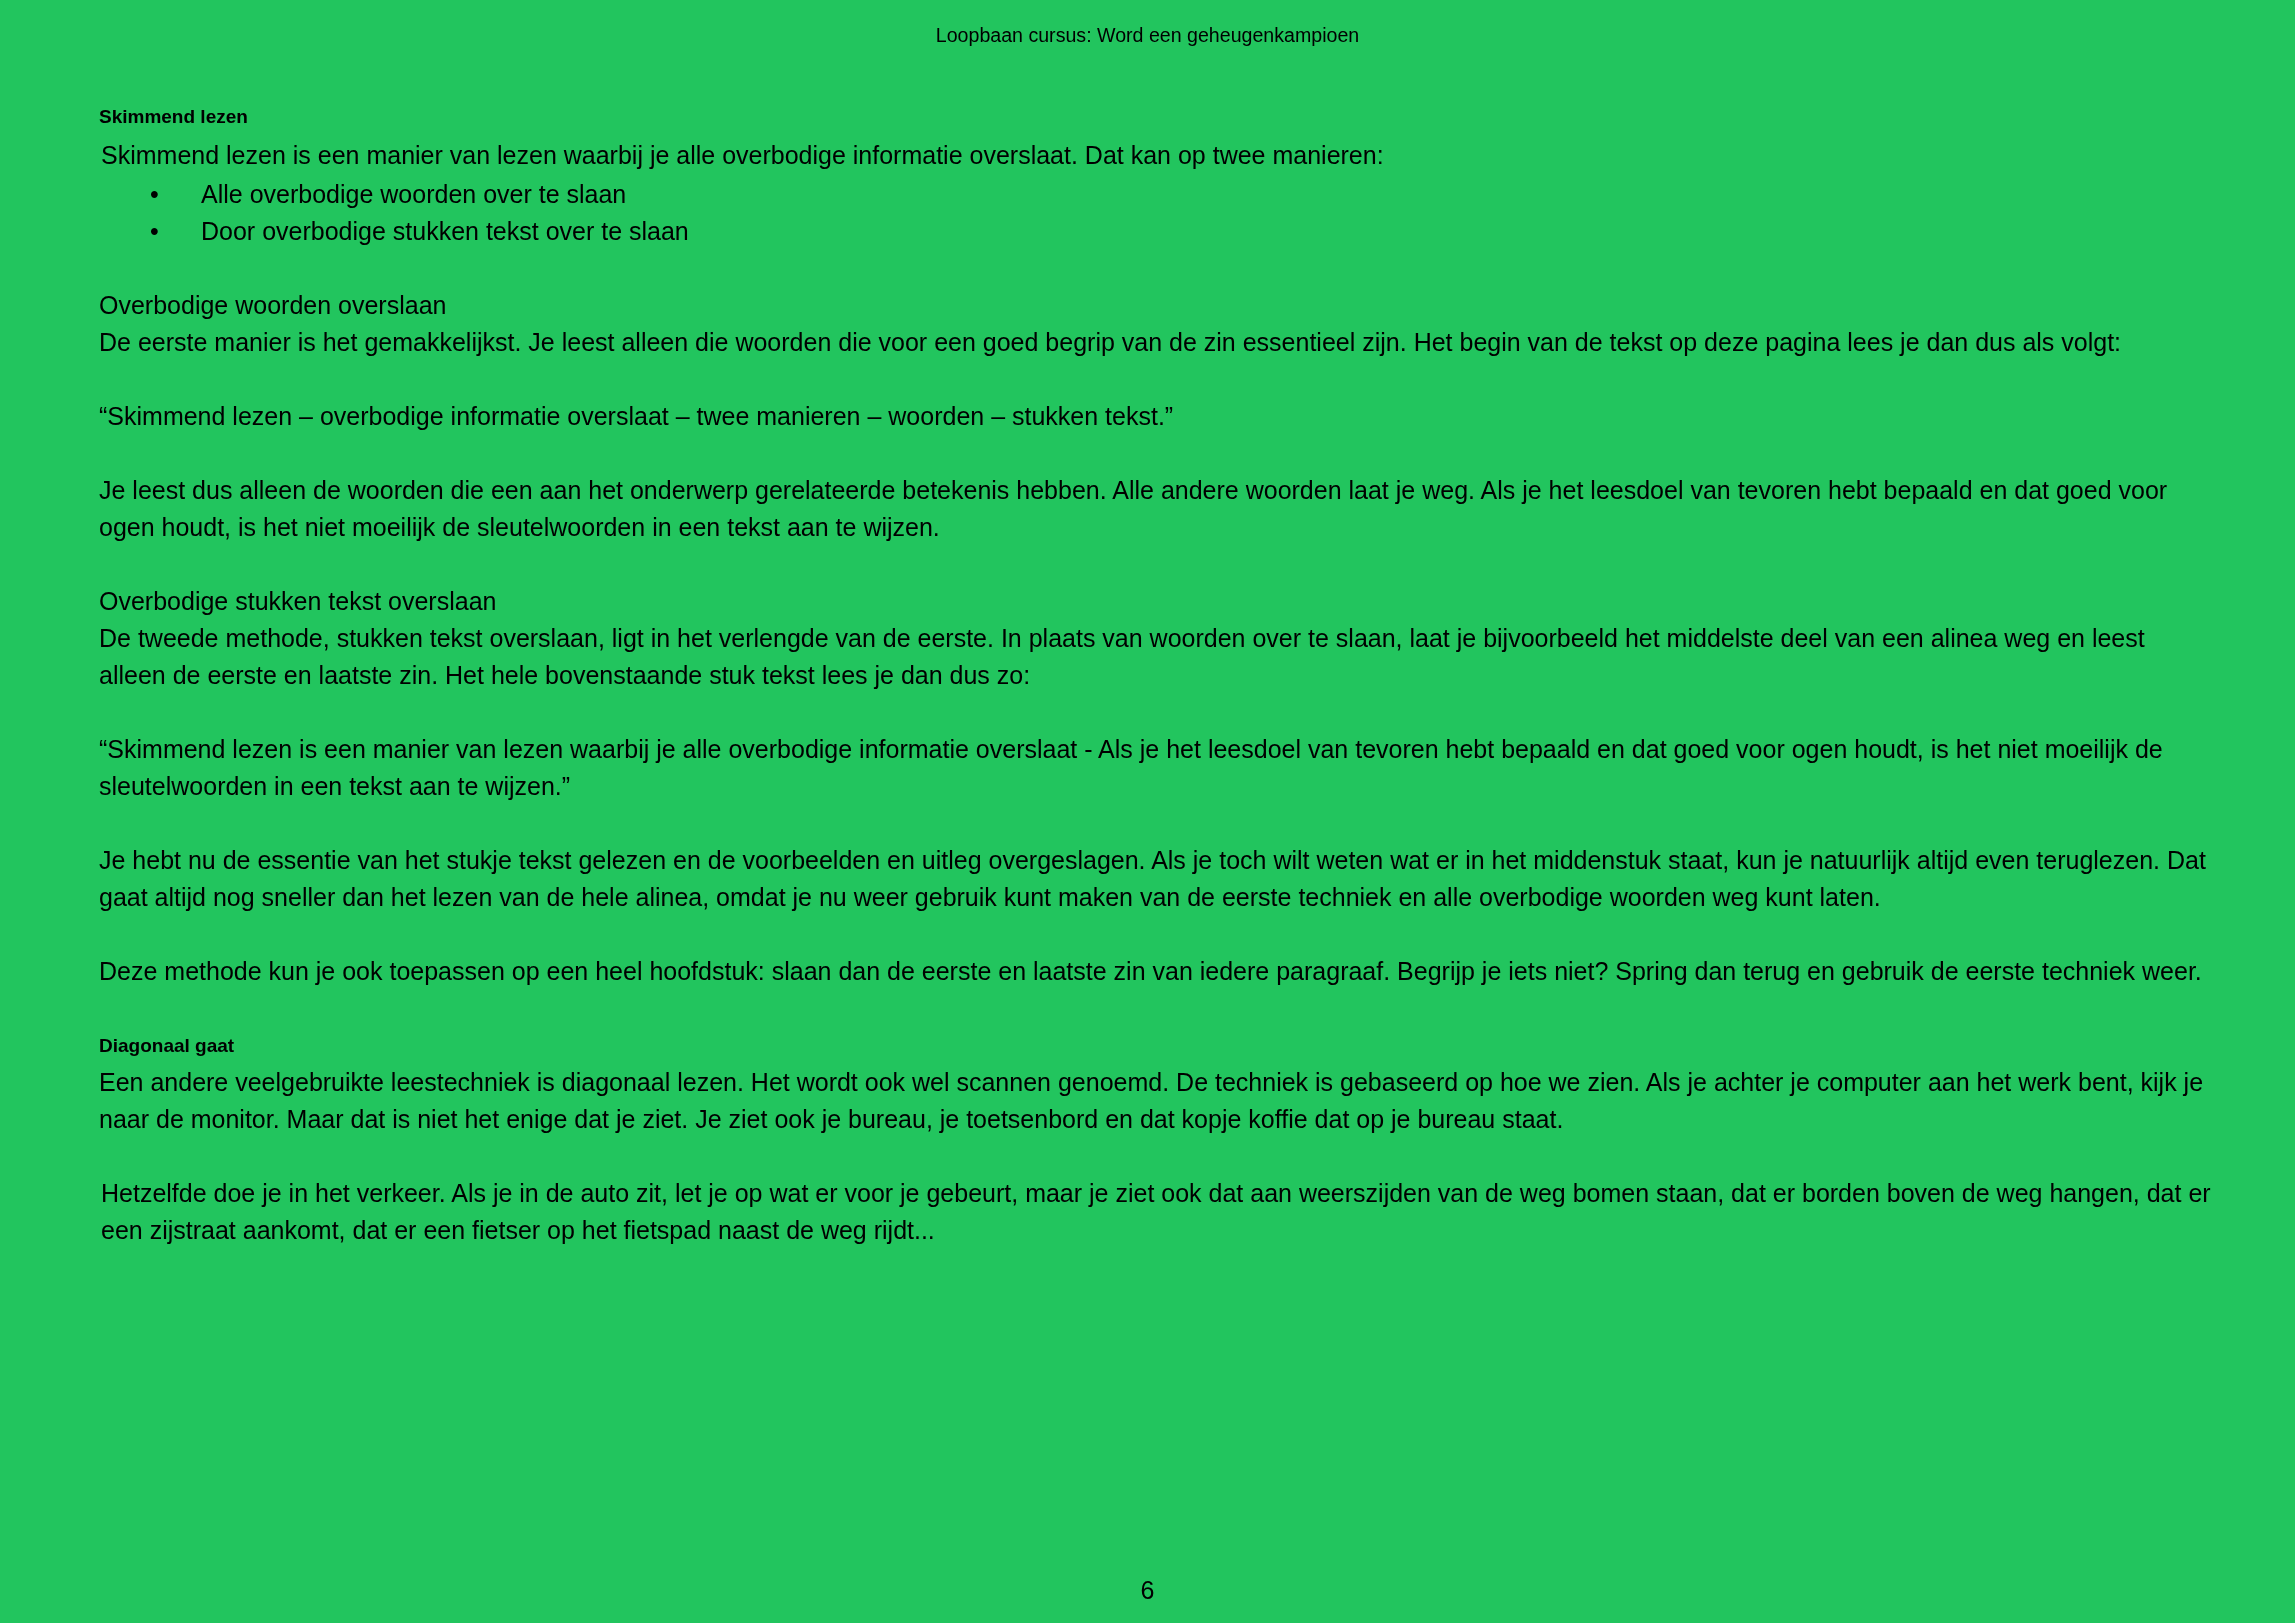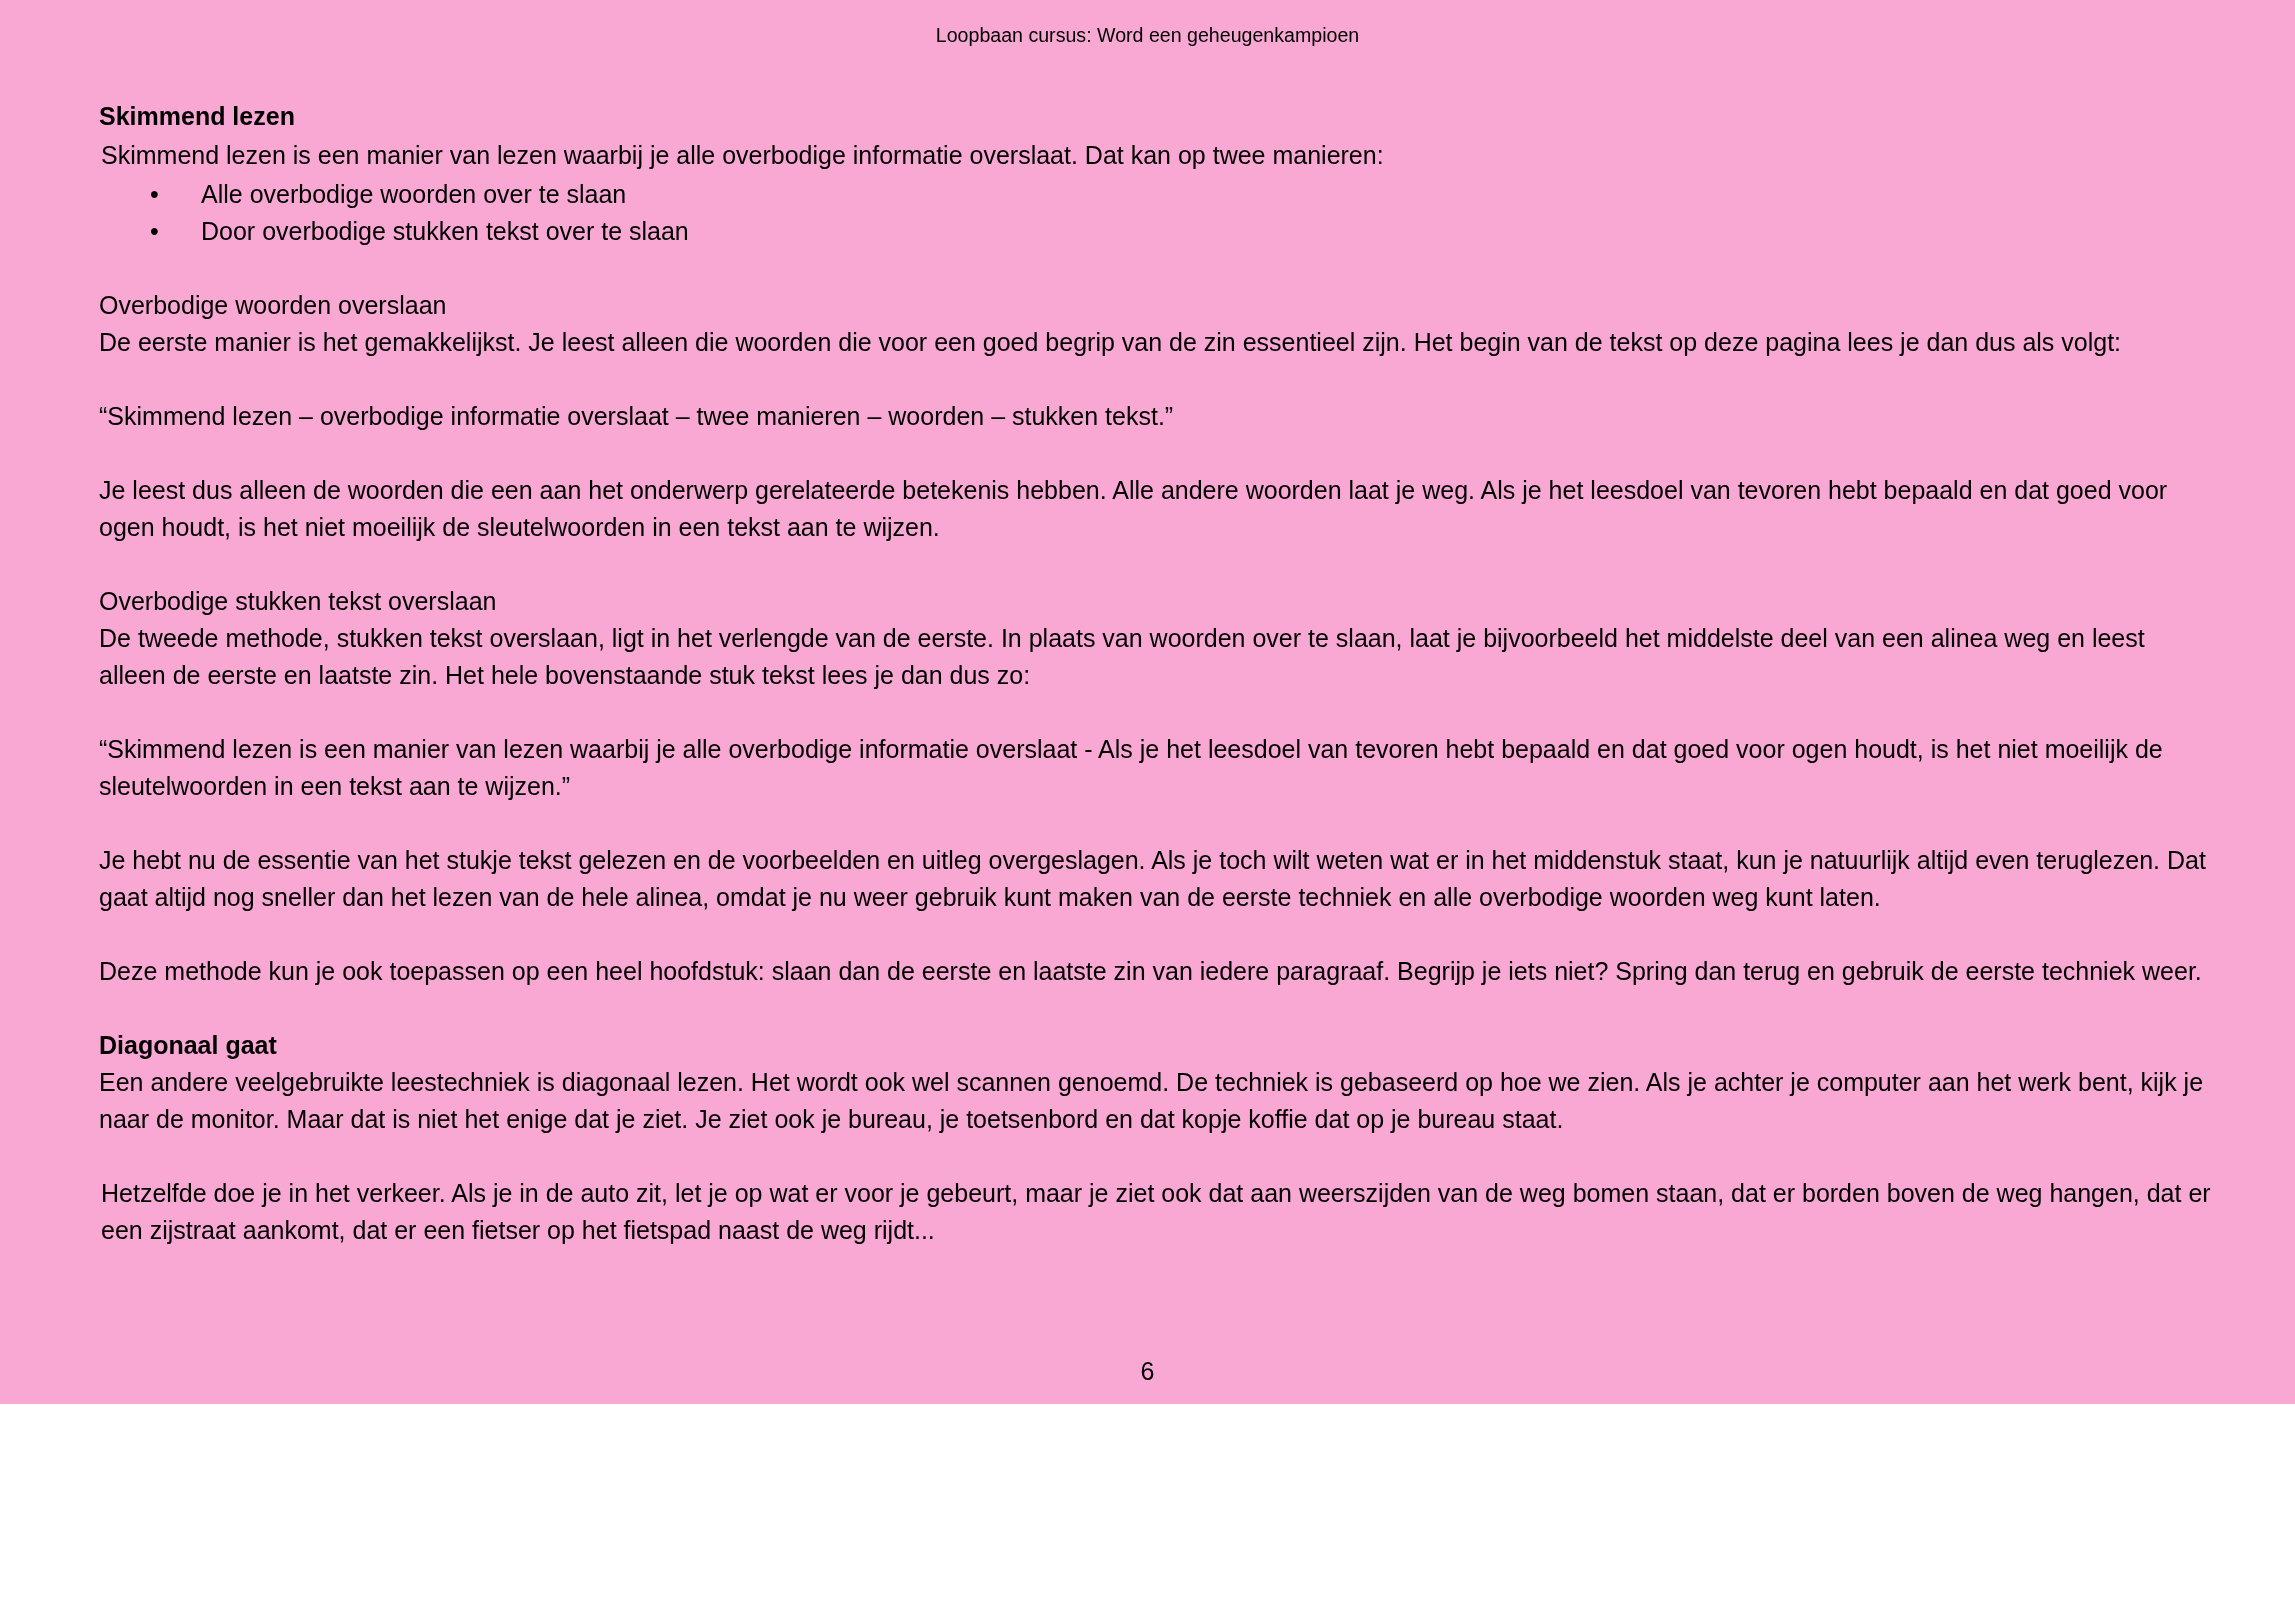--- a/index.html
+++ b/index.html
@@ -3,22 +3,22 @@
 <meta charset="utf-8">
 <style>
   html, body {
     margin: 0;
     padding: 0;
     background: #ffffff;
   }
   .page {
     position: relative;
     width: 2295px;
-    height: 1404px;
-    background: #f9a8d4;
+    height: 1623px;
+    background: #22c55e;
     color: #000000;
     font-family: "Liberation Sans", sans-serif;
     font-size: 25px;
     line-height: 37px;
     overflow: hidden;
   }
   .page-header {
     position: absolute;
     top: 23.6px;
     left: 0;
@@ -28,21 +28,21 @@
     line-height: 23.6px;
     color: #000000;
   }
   .content {
     position: absolute;
     top: 98px;
     left: 99px;
     width: 2123px;
   }
   .heading-bold {
-    font-size: 25px;
+    font-size: 19px;
     line-height: 37px;
     font-weight: bold;
     margin: 0;
   }
   .heading-underline {
     font-size: 25px;
     line-height: 37px;
     font-weight: normal;
     margin: 0;
   }

